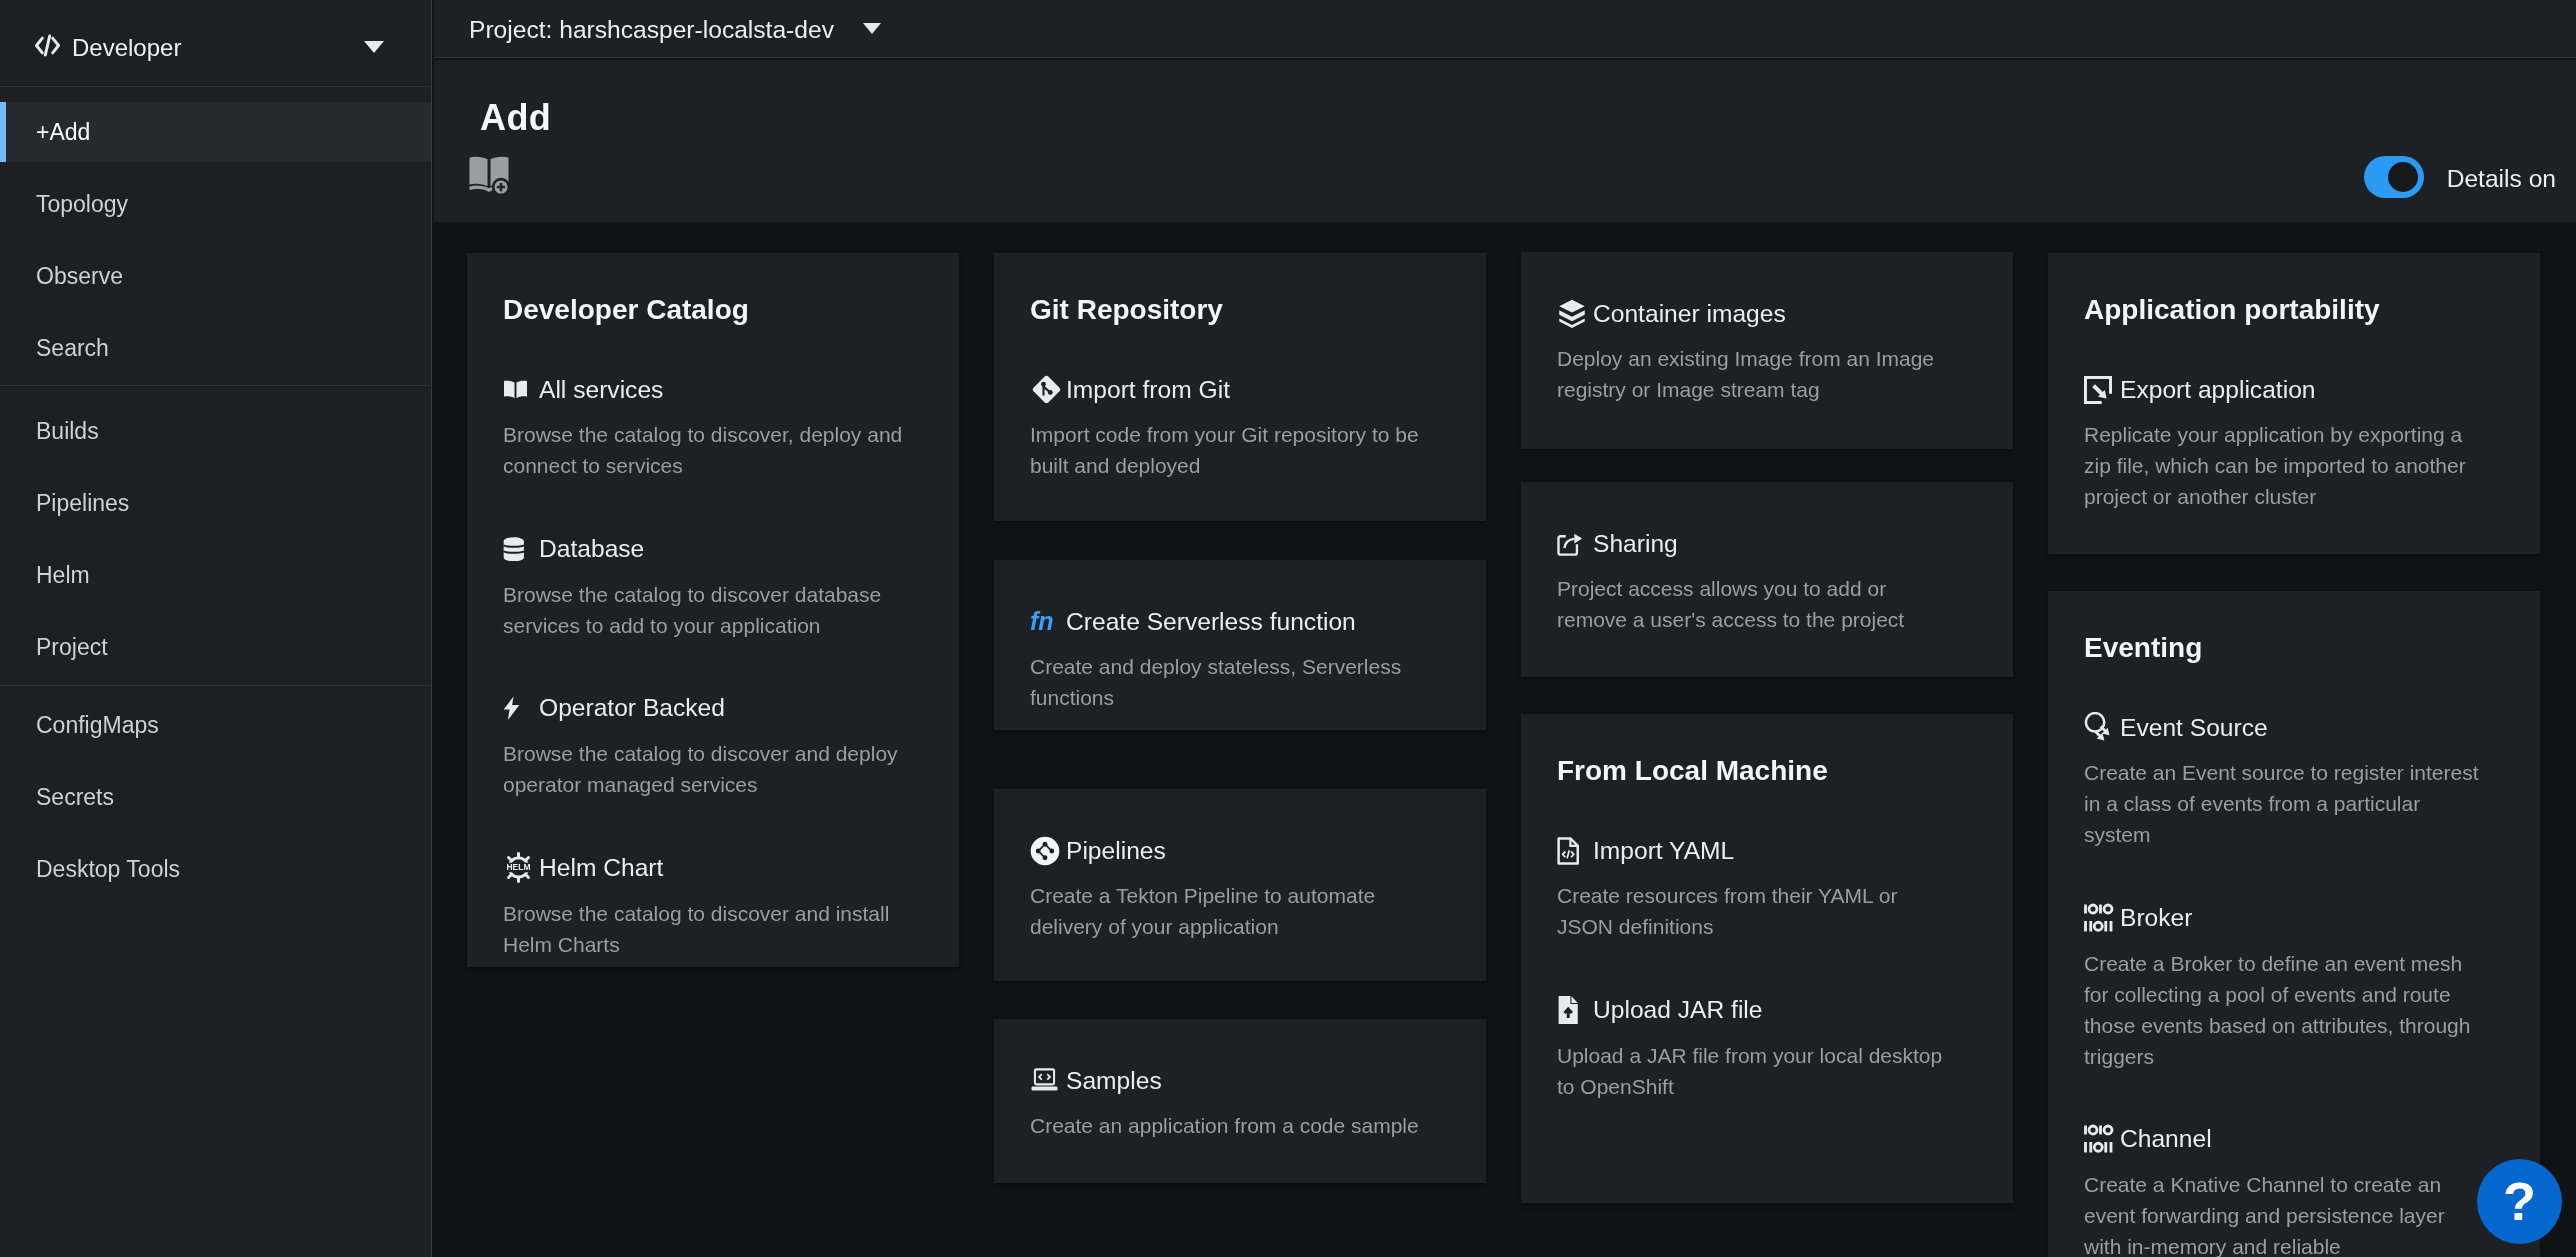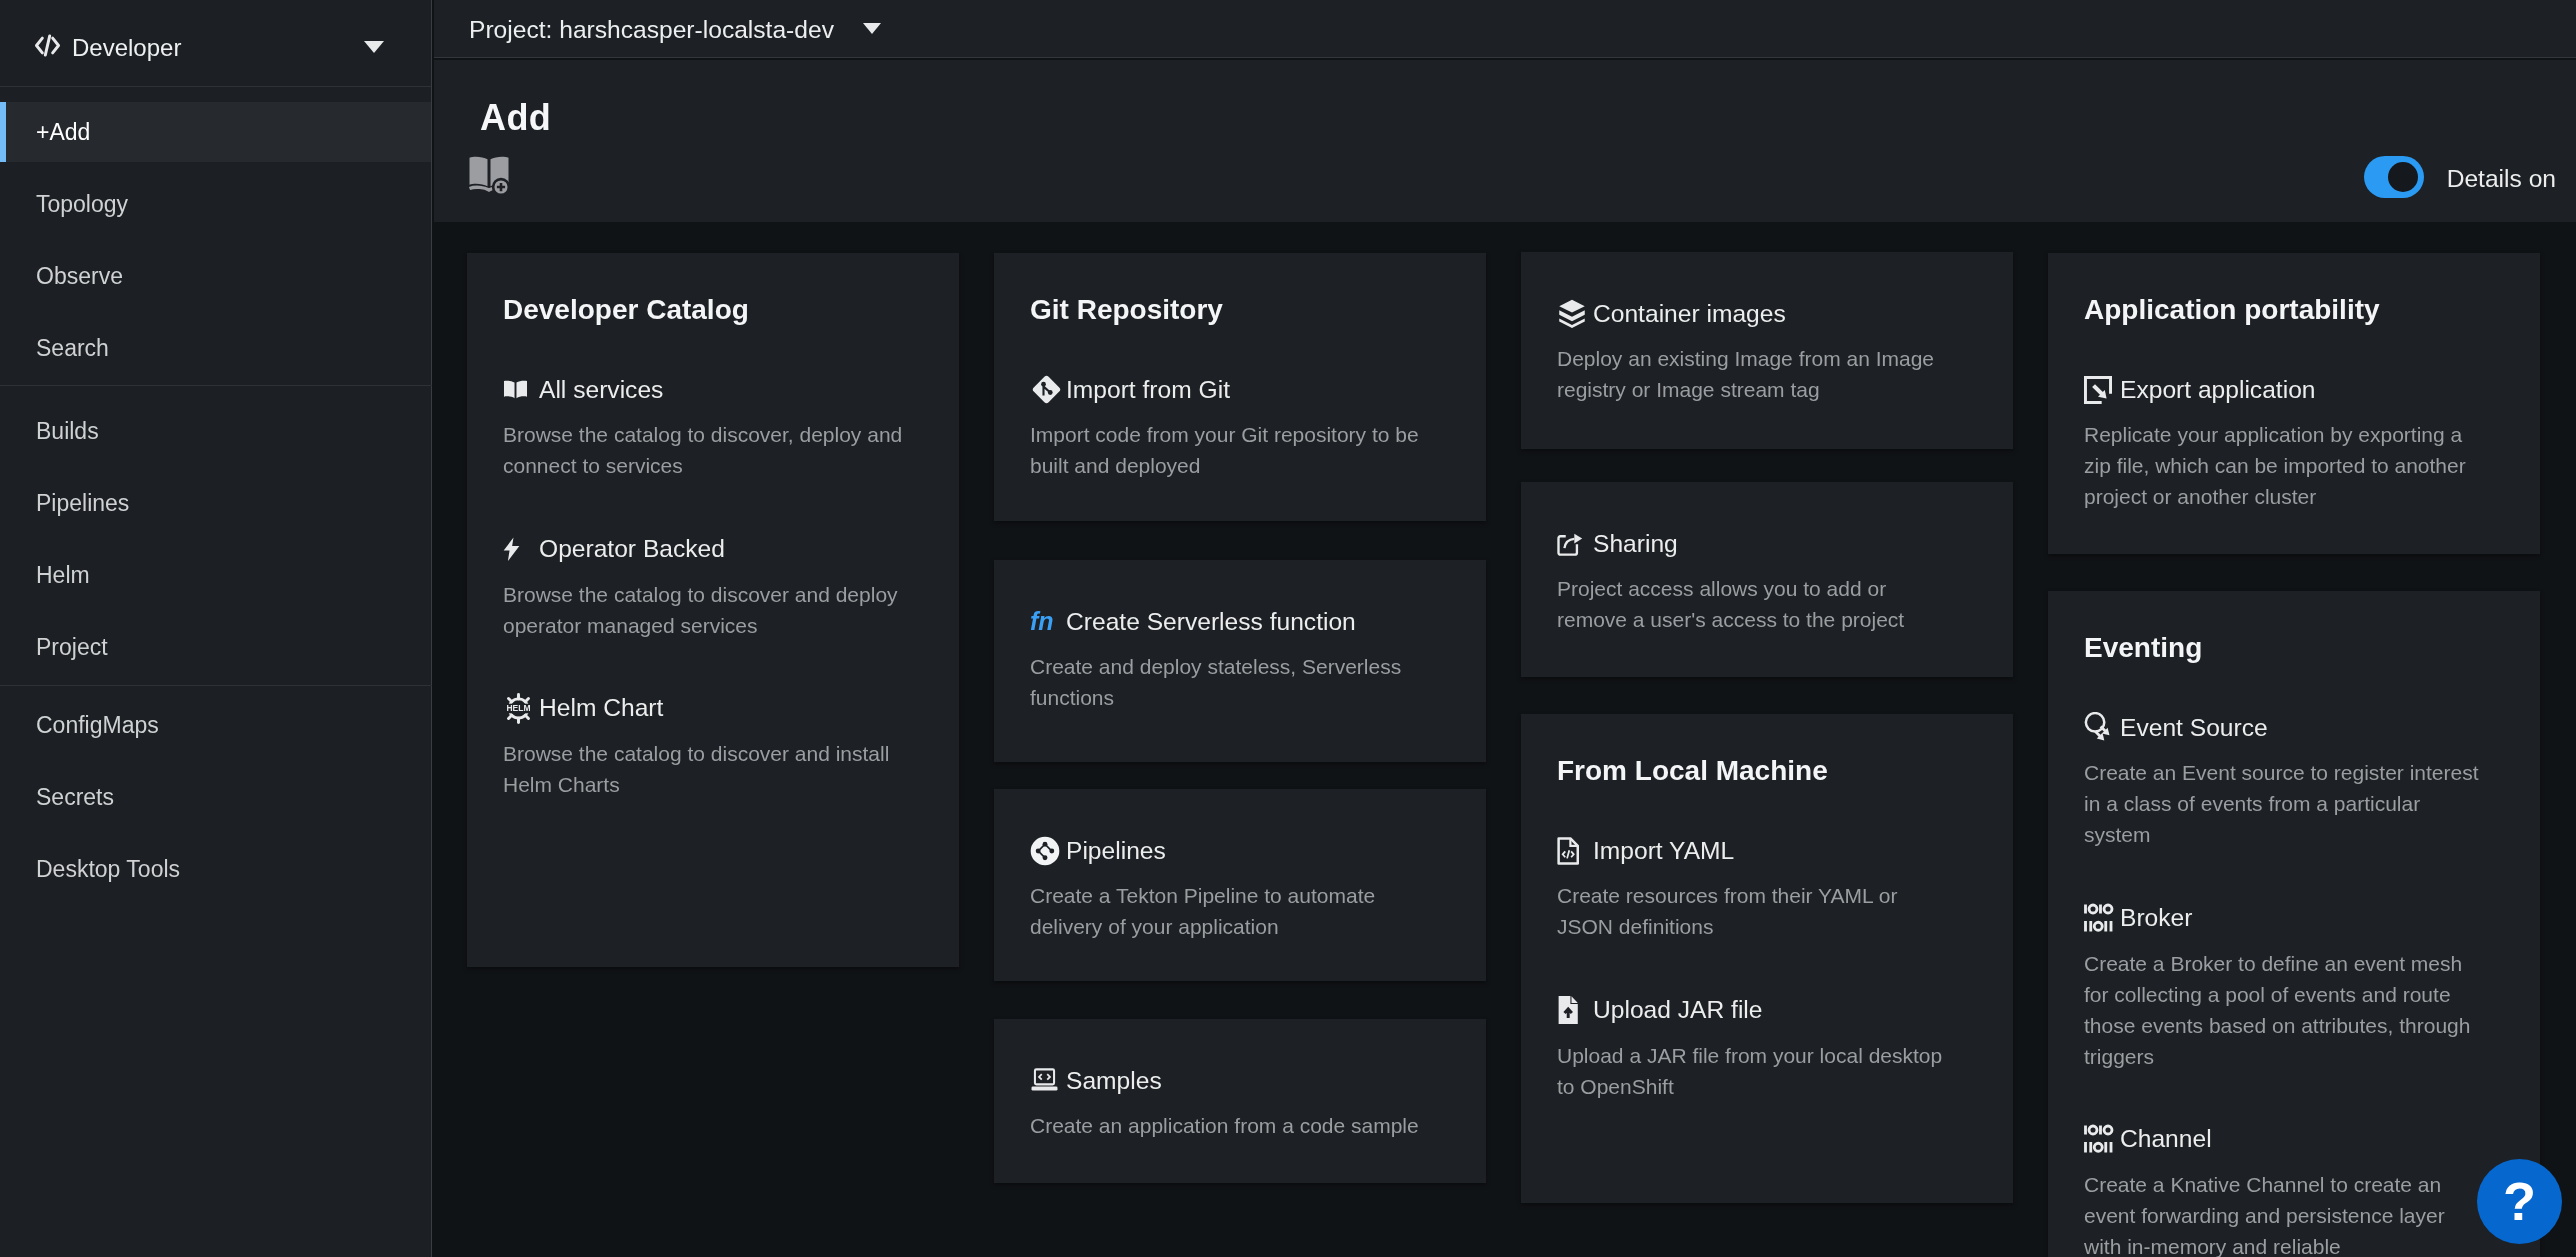--- a/index.html
+++ b/index.html
@@ -44,21 +44,21 @@
   .card > .item:first-child { margin-top:42px; }
   .ct + .item { margin-top:36px; }
   .row { display:flex; align-items:center; height:39px; }
   .row .ic { width:36px; display:flex; justify-content:flex-start; margin-right:0; flex:none; }
   .row .it { font-size:24.6px; color:#eceded; white-space:nowrap; }
   .desc { margin-top:10.4px; font-size:21px; line-height:31px; color:#9b9ea1; }
   .fn { color:#3aa0f5; font-style:italic; font-weight:600; font-size:25px; }
 
   #c1  { left:467px;  top:253px; height:714px; }
   #c2a { left:994px; top:253px; height:268px; }
-  #c2b { left:994px; top:560px; height:202px; }
+  #c2b { left:994px; top:560px; height:170px; }
   #c2c { left:994px; top:789px; height:192px; }
   #c2d { left:994px; top:1019px; height:164px; }
   #c3a { left:1521px; top:252px; height:197px; }
   #c3b { left:1521px; top:482px; height:195px; }
   #c3c { left:1521px; top:714px; height:489px; }
   #c4a { left:2048px; top:253px; height:301px; }
   #c4b { left:2048px; top:591px; height:704px; }
 
   
   #help { position:absolute; left:2477px; top:1159px; width:85px; height:85px; border-radius:50%; background:#0667cf; color:#fff; font-size:54px; font-weight:700; text-align:center; line-height:85px; }
@@ -148,20 +148,32 @@
             <path d="M17.5 5 C13 2 5 1.4 1.5 2.8 L1.5 26.6 C5.5 25.4 13 25.8 17.5 28.8 Z M20.5 5 C25 2 33 1.4 36.5 2.8 L36.5 26.6 C32.5 25.4 25 25.8 20.5 28.8 Z" fill="#e9eaeb"></path>
           </svg>
     </span>
         <span class="it">All services</span>
       </div>
     <div class="desc">Browse the catalog to discover, deploy and<br>connect to services</div>
   </div>
   <div class="item">
     <div class="row">
         <span class="ic">
+      <svg width="21.6" height="24.6" viewBox="0 0 32 36">
+            <path d="M1 6 C1 2.8 7.7 0.2 16 0.2 C24.3 0.2 31 2.8 31 6 L31 30 C31 33.2 24.3 35.8 16 35.8 C7.7 35.8 1 33.2 1 30 Z" fill="#e9eaeb"></path>
+            <path d="M1 12 C4 15 28 15 31 12 M1 21 C4 24 28 24 31 21" stroke="#1d2024" stroke-width="3" fill="none"></path>
+          </svg>
+    </span>
+        <span class="it">Database</span>
+      </div>
+    <div class="desc">Browse the catalog to discover database<br>services to add to your application</div>
+  </div>
+  <div class="item">
+    <div class="row">
+        <span class="ic">
       <svg width="17" height="24.6" viewBox="0 0 26 36">
             <path d="M16 0 L1 20 L10 20 L7.5 36 L25 13 L14 13 Z" fill="#e9eaeb"></path>
           </svg>
     </span>
         <span class="it">Operator Backed</span>
       </div>
     <div class="desc">Browse the catalog to discover and deploy<br>operator managed services</div>
   </div>
   <div class="item">
     <div class="row">

